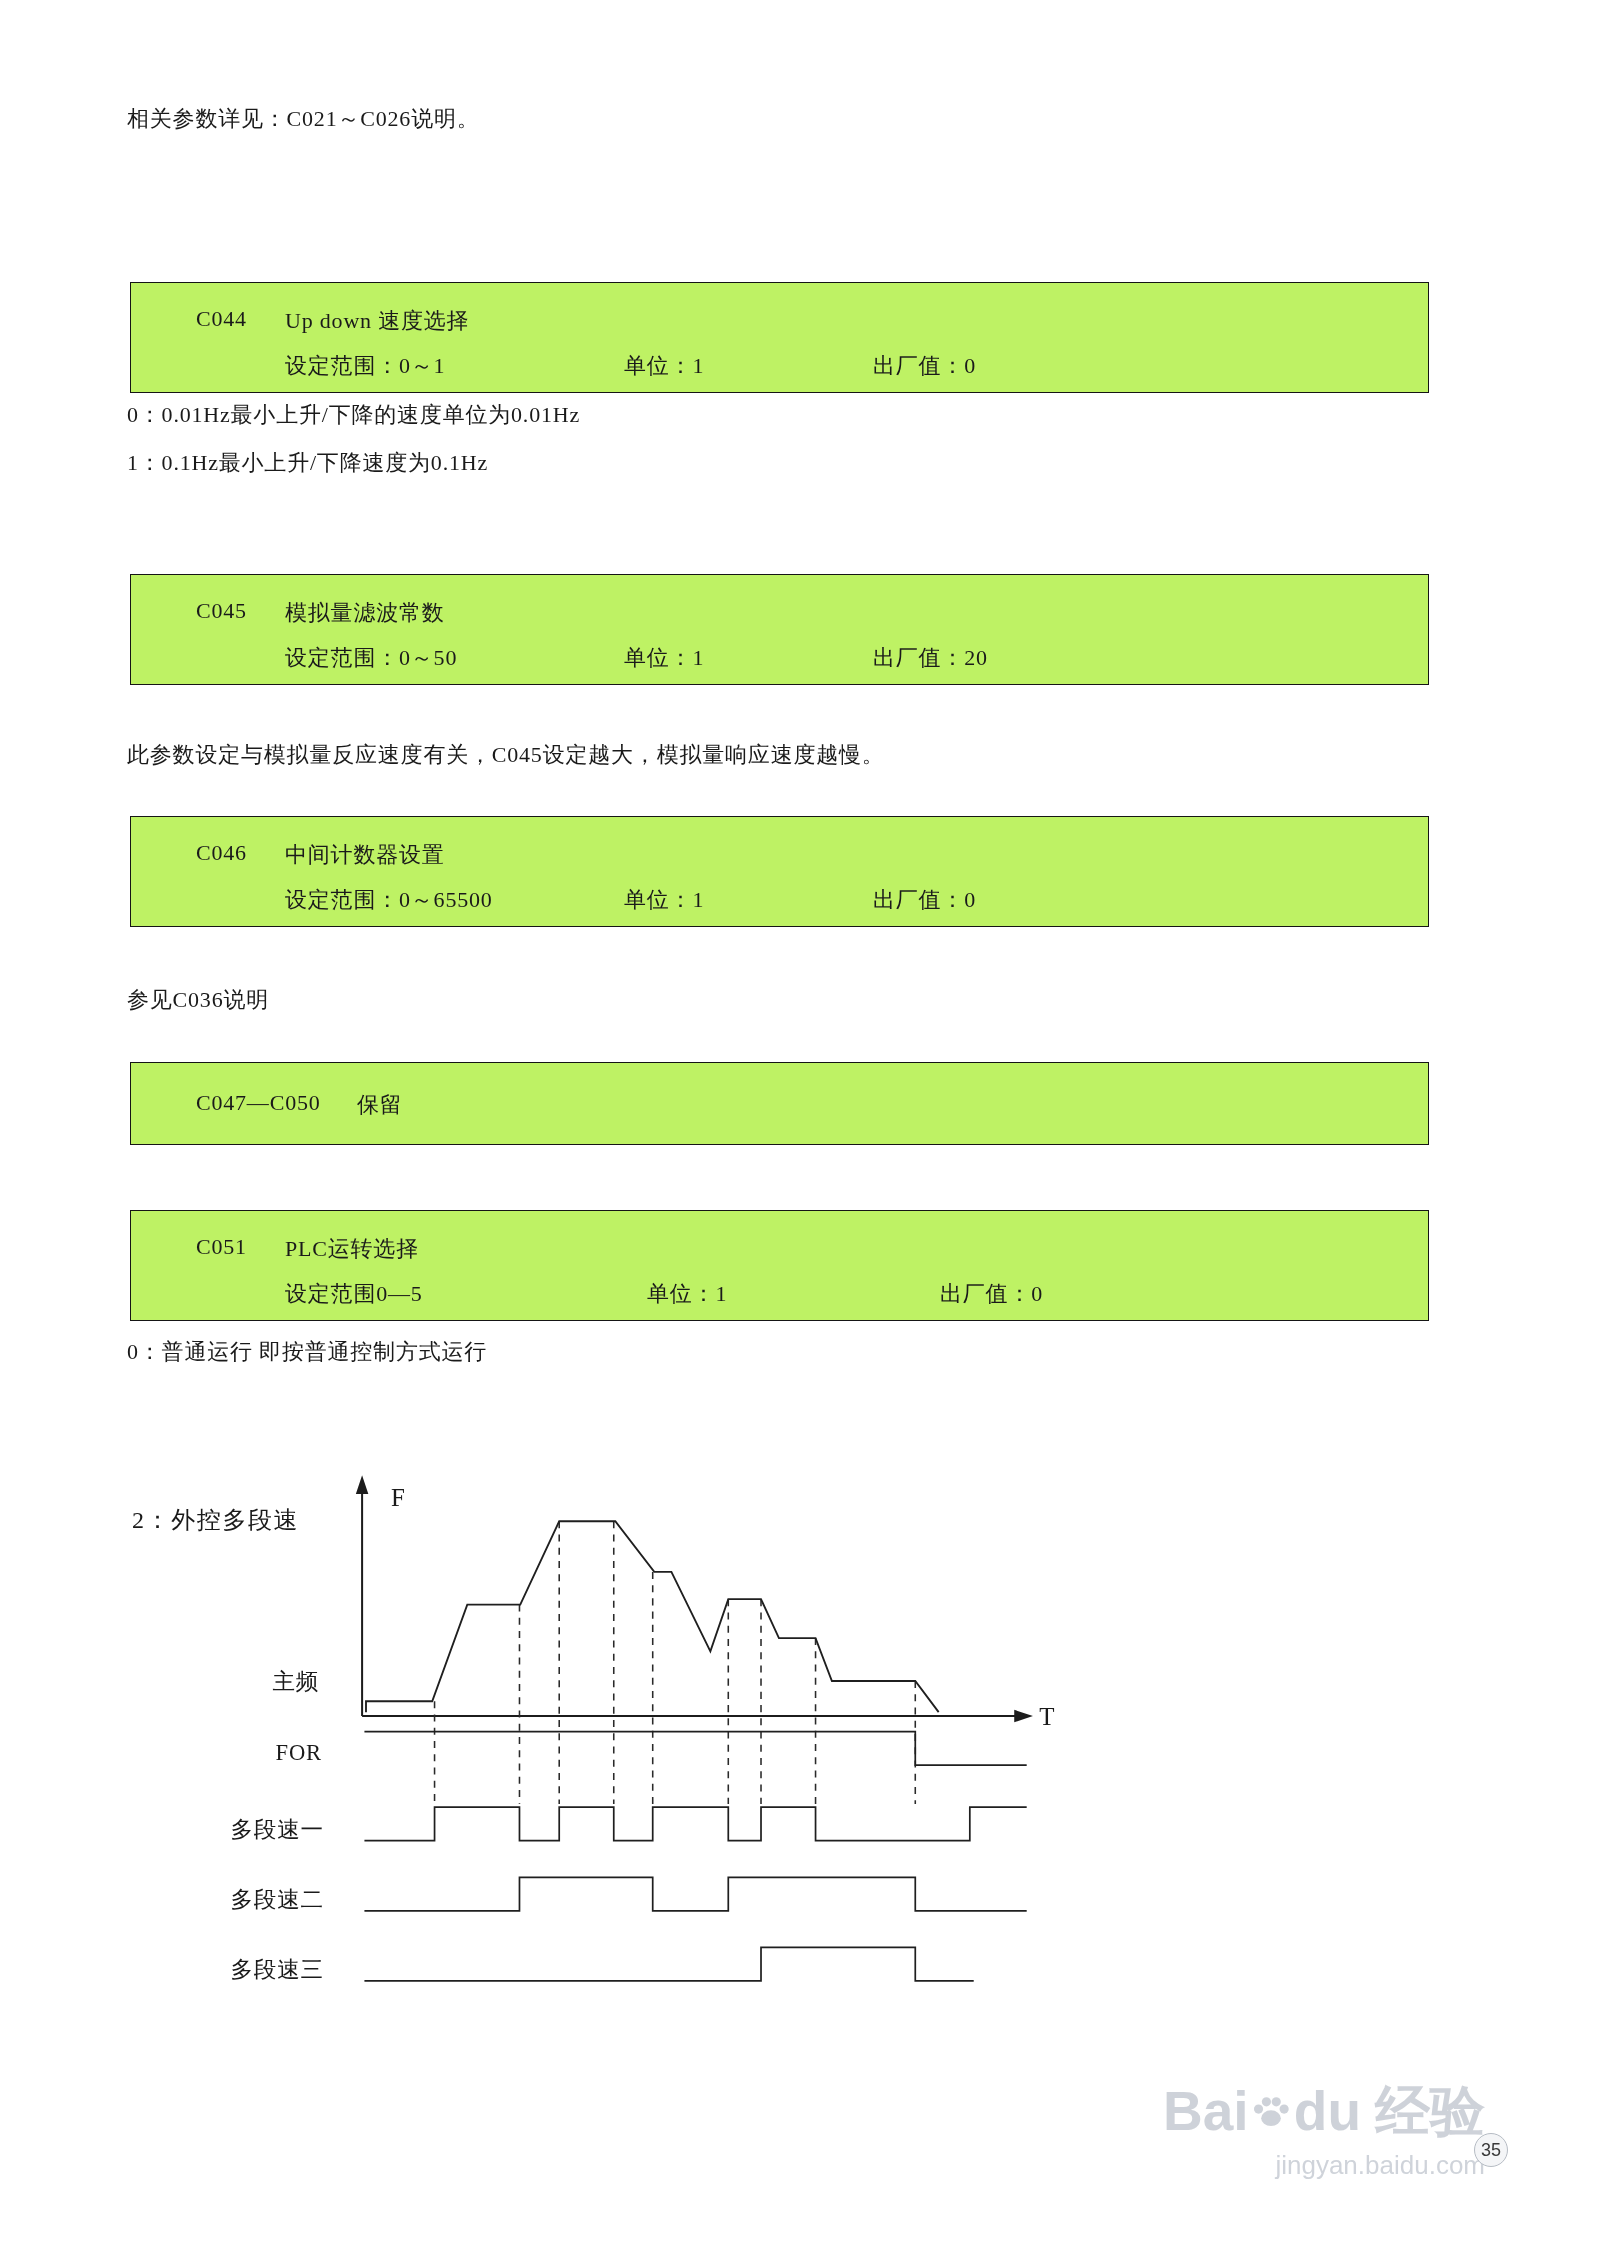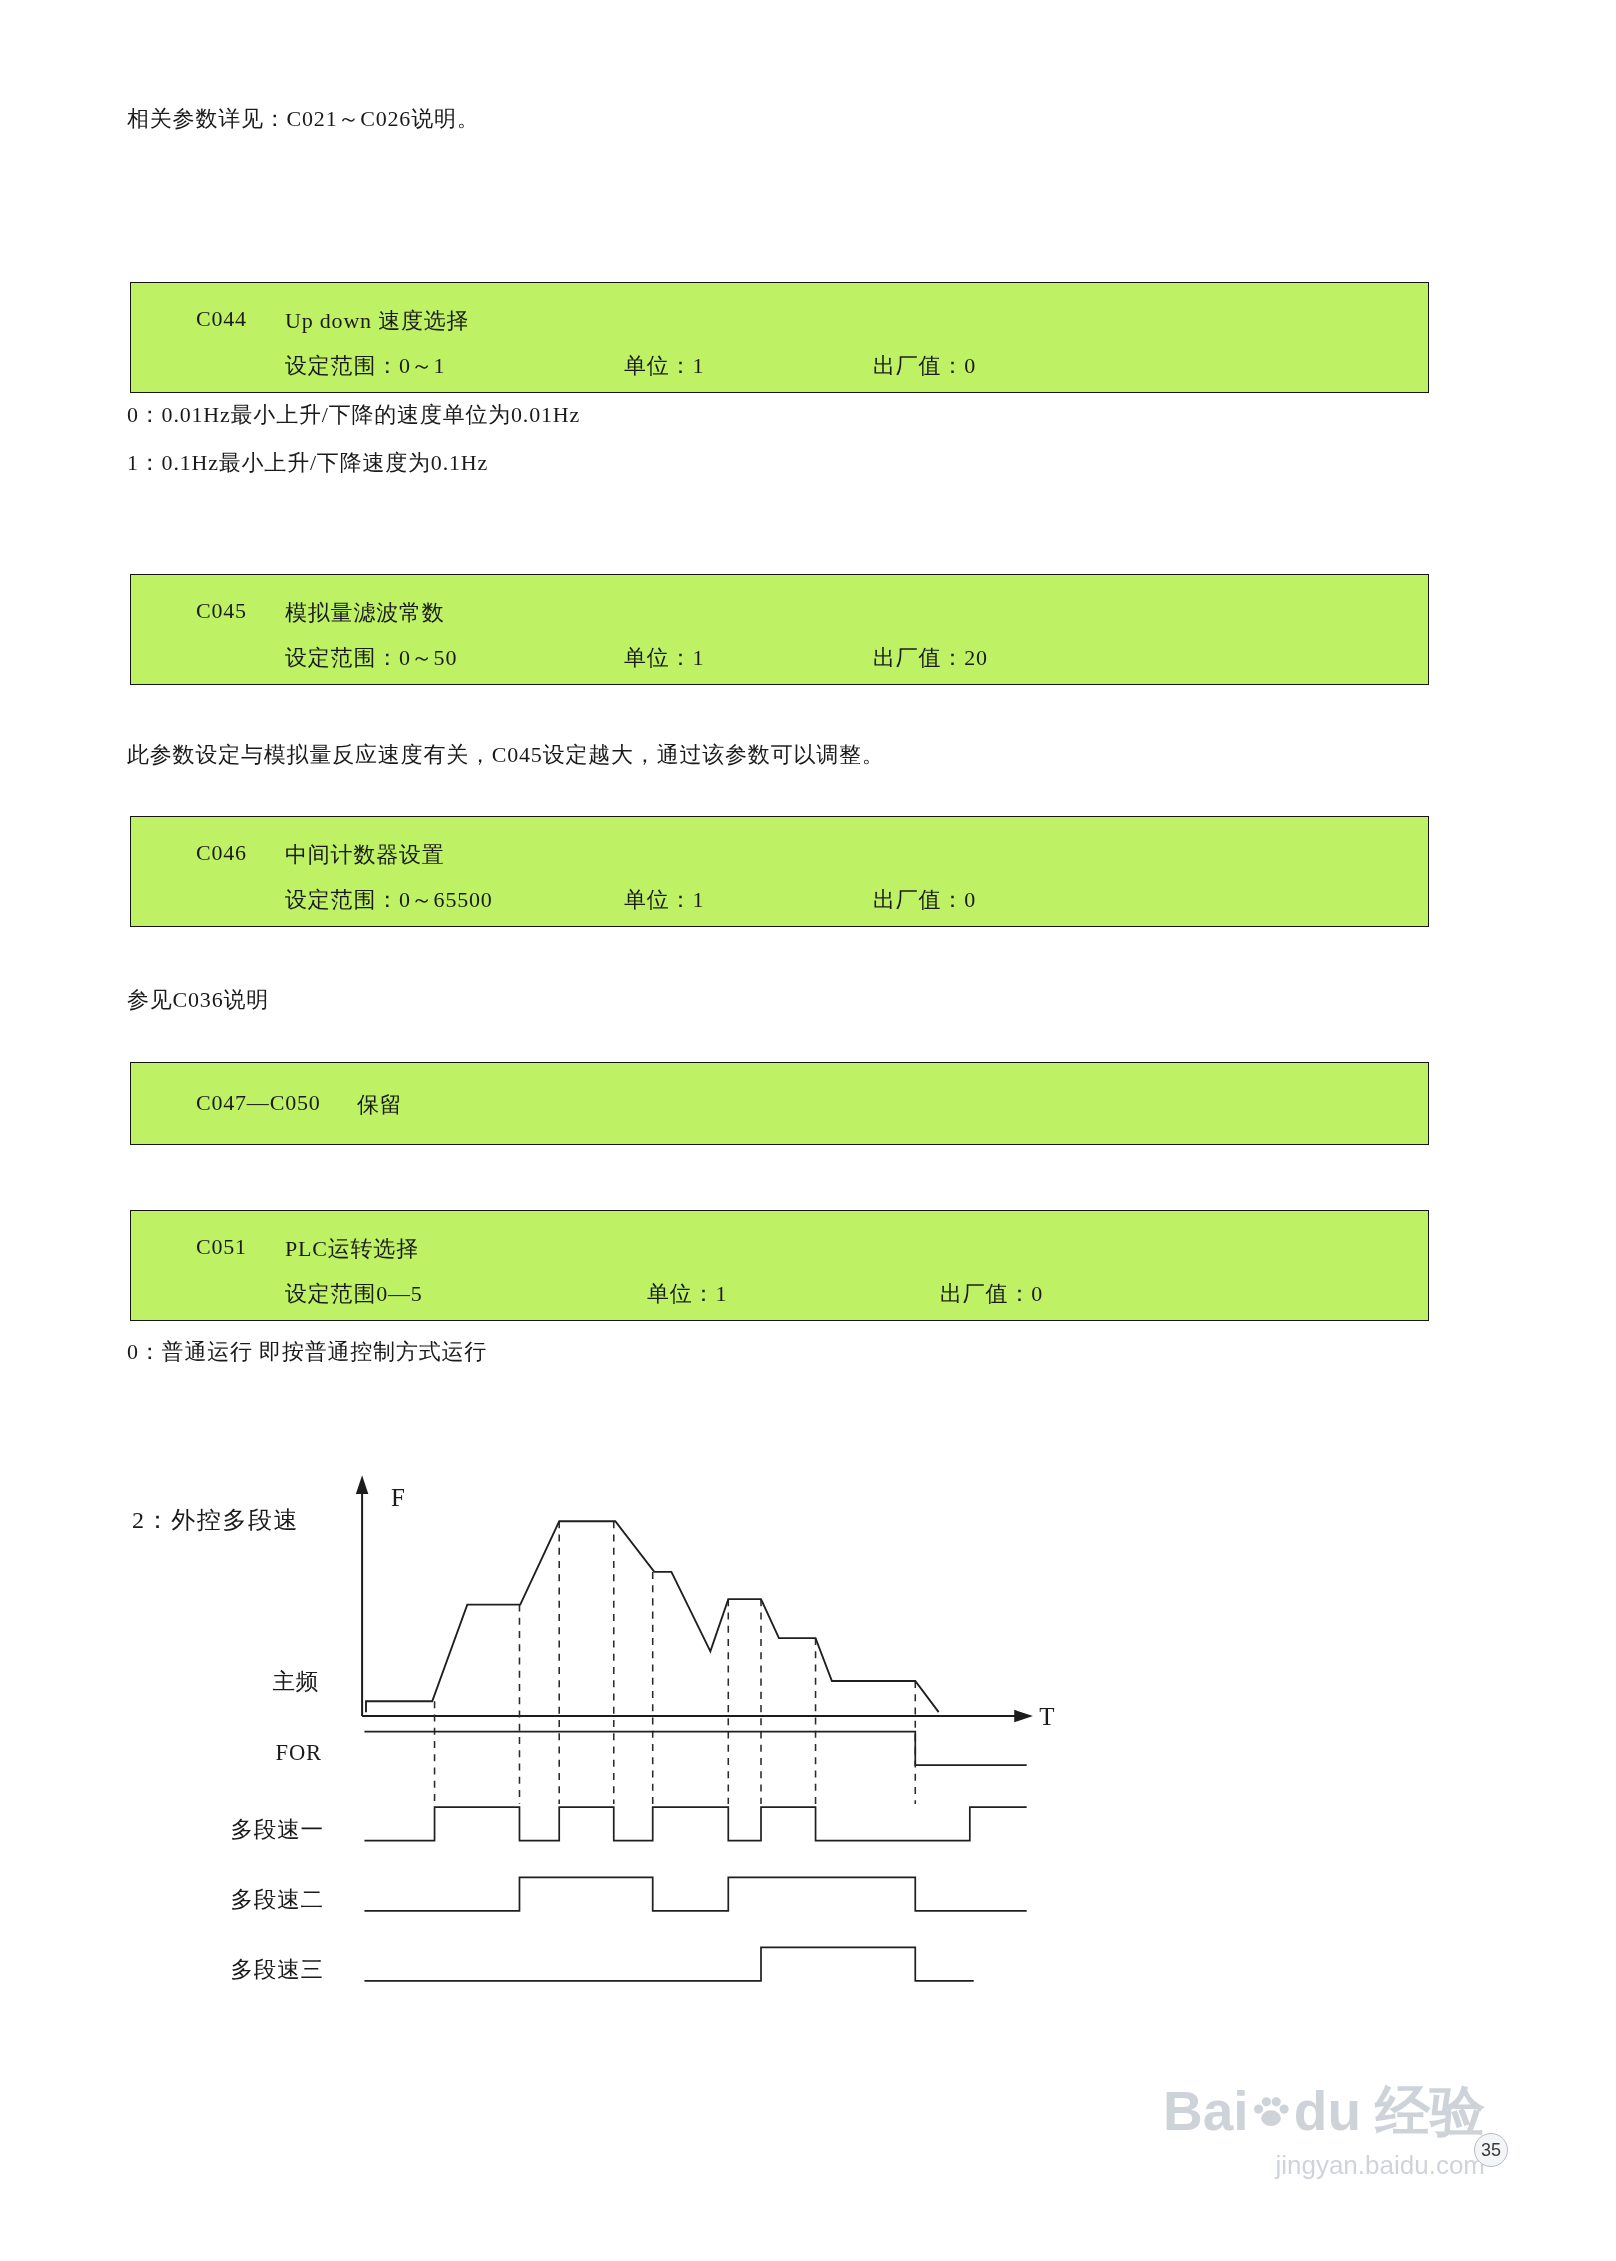--- a/index.html
+++ b/index.html
@@ -136,21 +136,21 @@
   <div class="para" style="top:448px">1：0.1Hz最小上升/下降速度为0.1Hz</div>
 
   <div class="param-box two-line" style="top:574px">
     <span class="p-code">C045</span>
     <span class="p-name">模拟量滤波常数</span>
     <span class="p-range">设定范围：0～50</span>
     <span class="p-unit">单位：1</span>
     <span class="p-factory">出厂值：20</span>
   </div>
 
-  <div class="para" style="top:740px">此参数设定与模拟量反应速度有关，C045设定越大，通过该参数可以调整。</div>
+  <div class="para" style="top:740px">此参数设定与模拟量反应速度有关，C045设定越大，模拟量响应速度越慢。</div>
 
   <div class="param-box two-line" style="top:816px">
     <span class="p-code">C046</span>
     <span class="p-name">中间计数器设置</span>
     <span class="p-range">设定范围：0～65500</span>
     <span class="p-unit">单位：1</span>
     <span class="p-factory">出厂值：0</span>
   </div>
 
   <div class="para" style="top:985px">参见C036说明</div>

